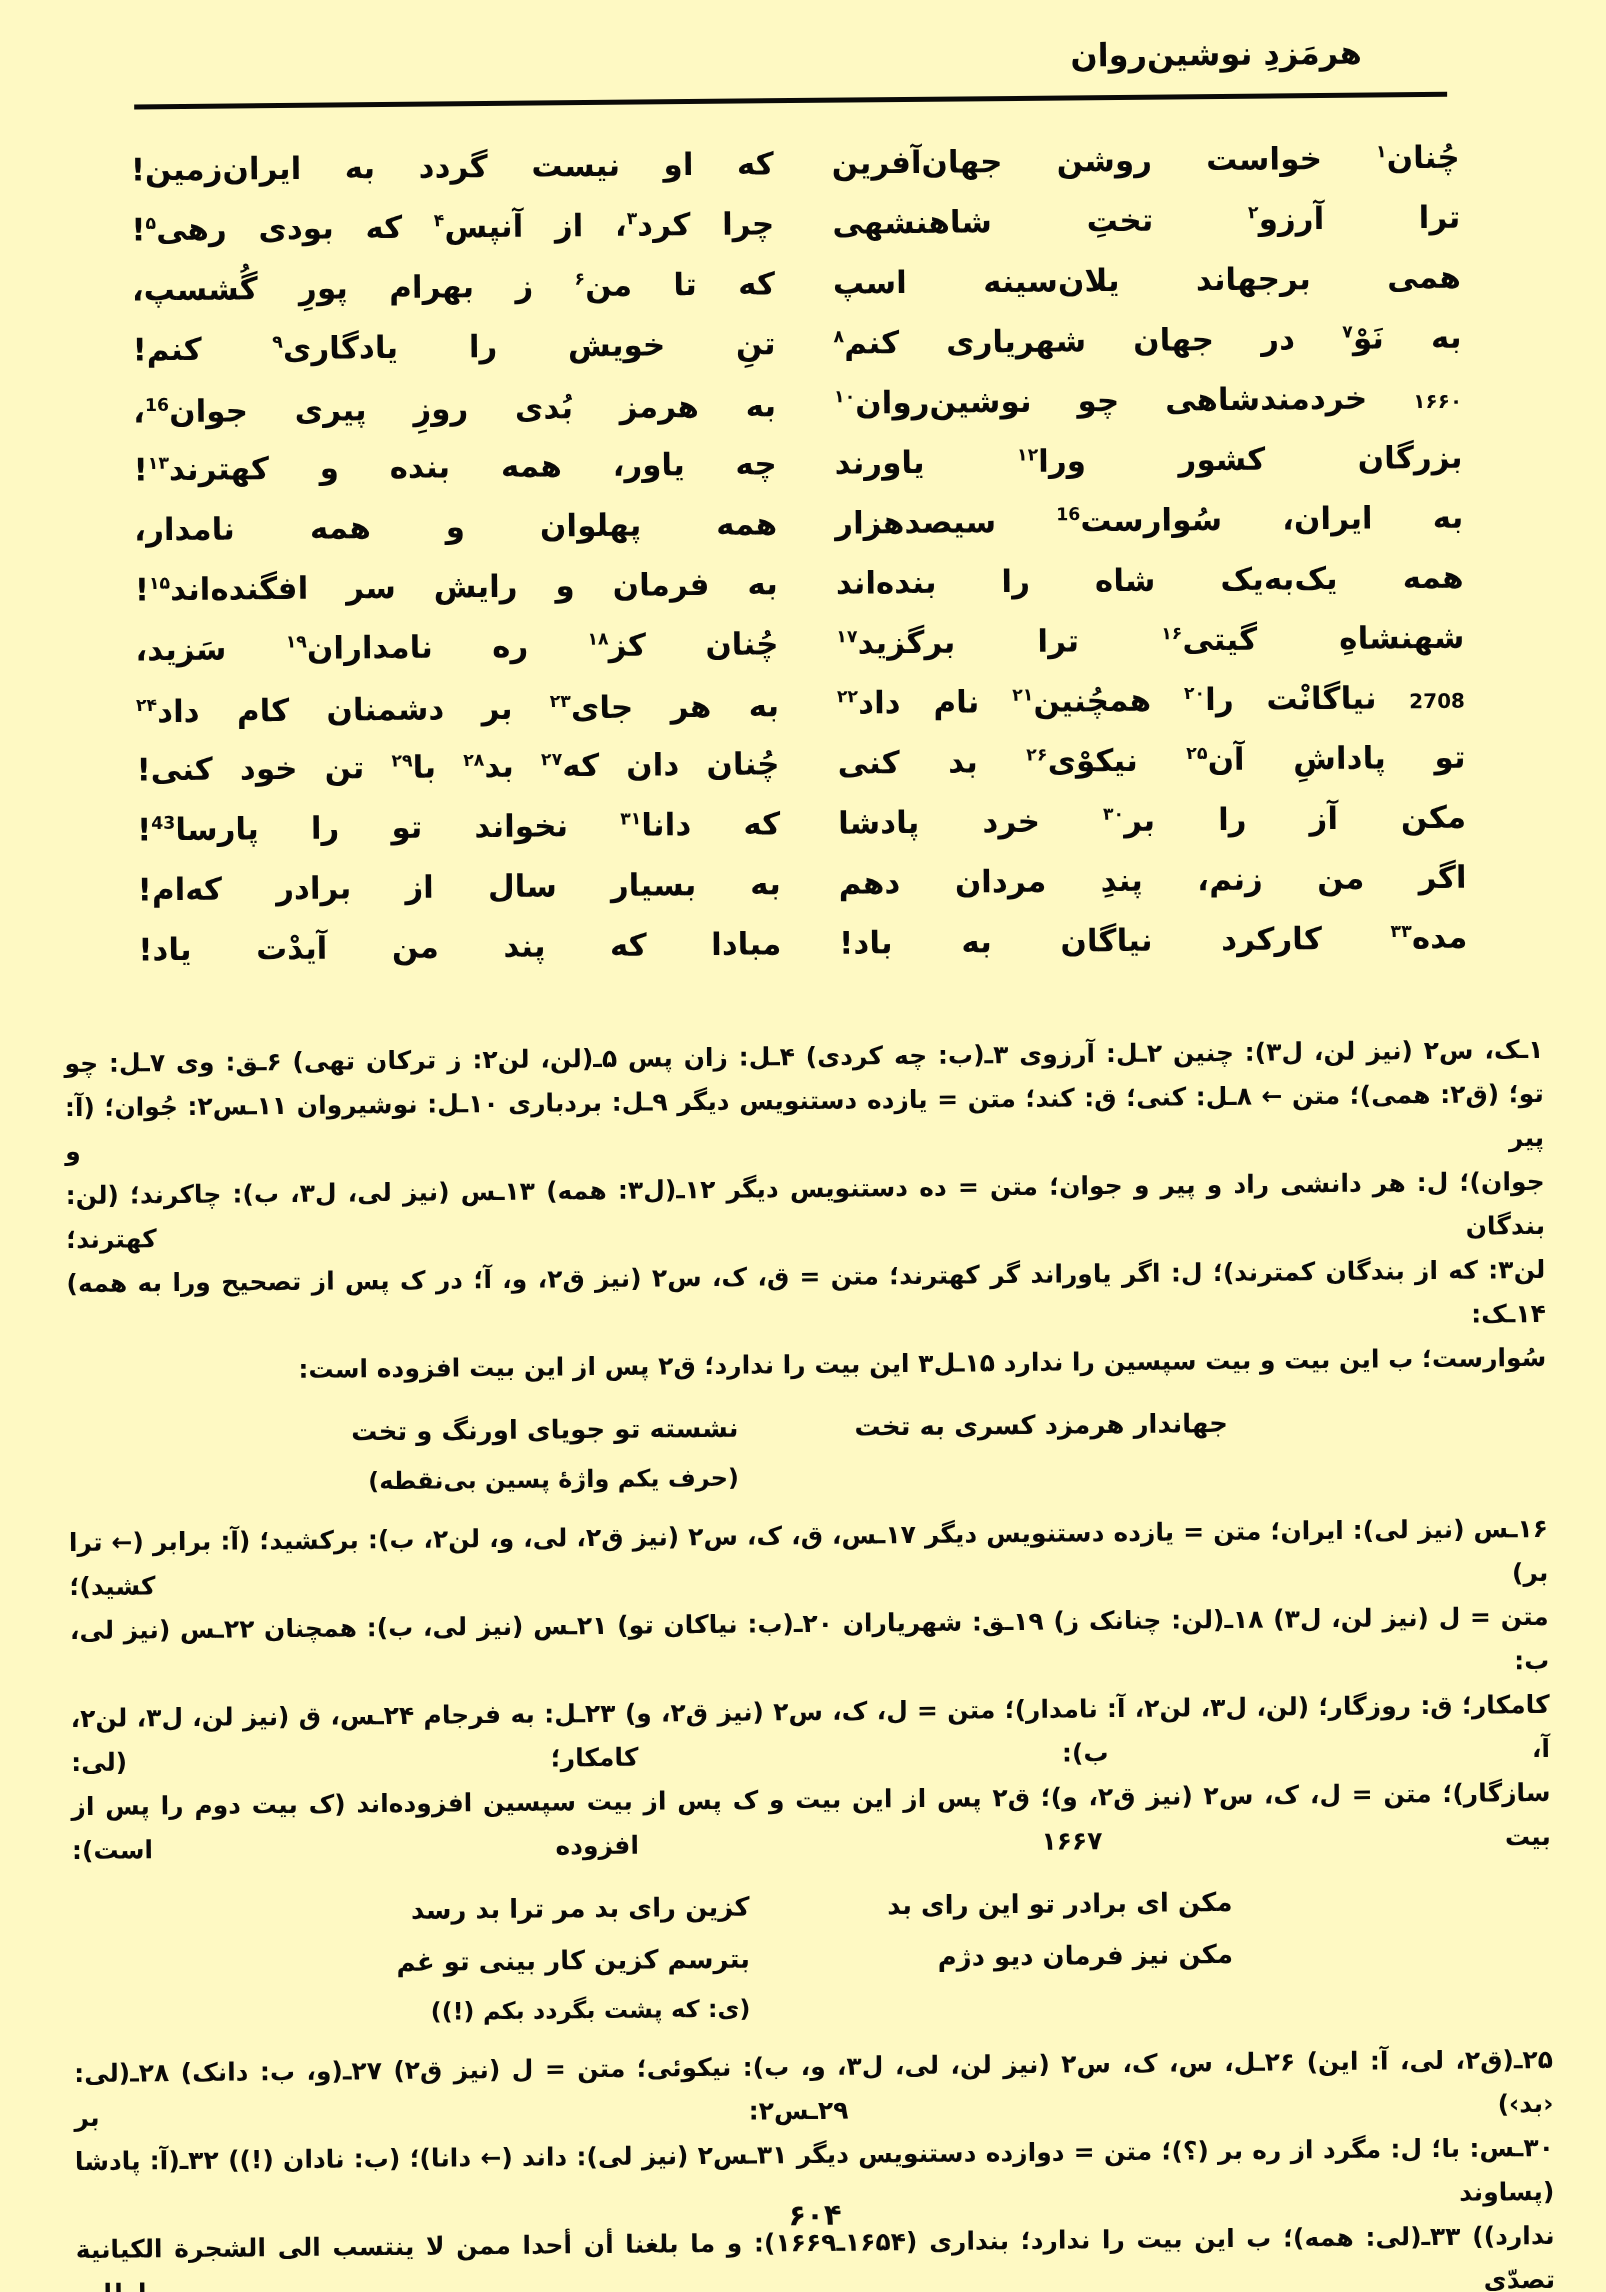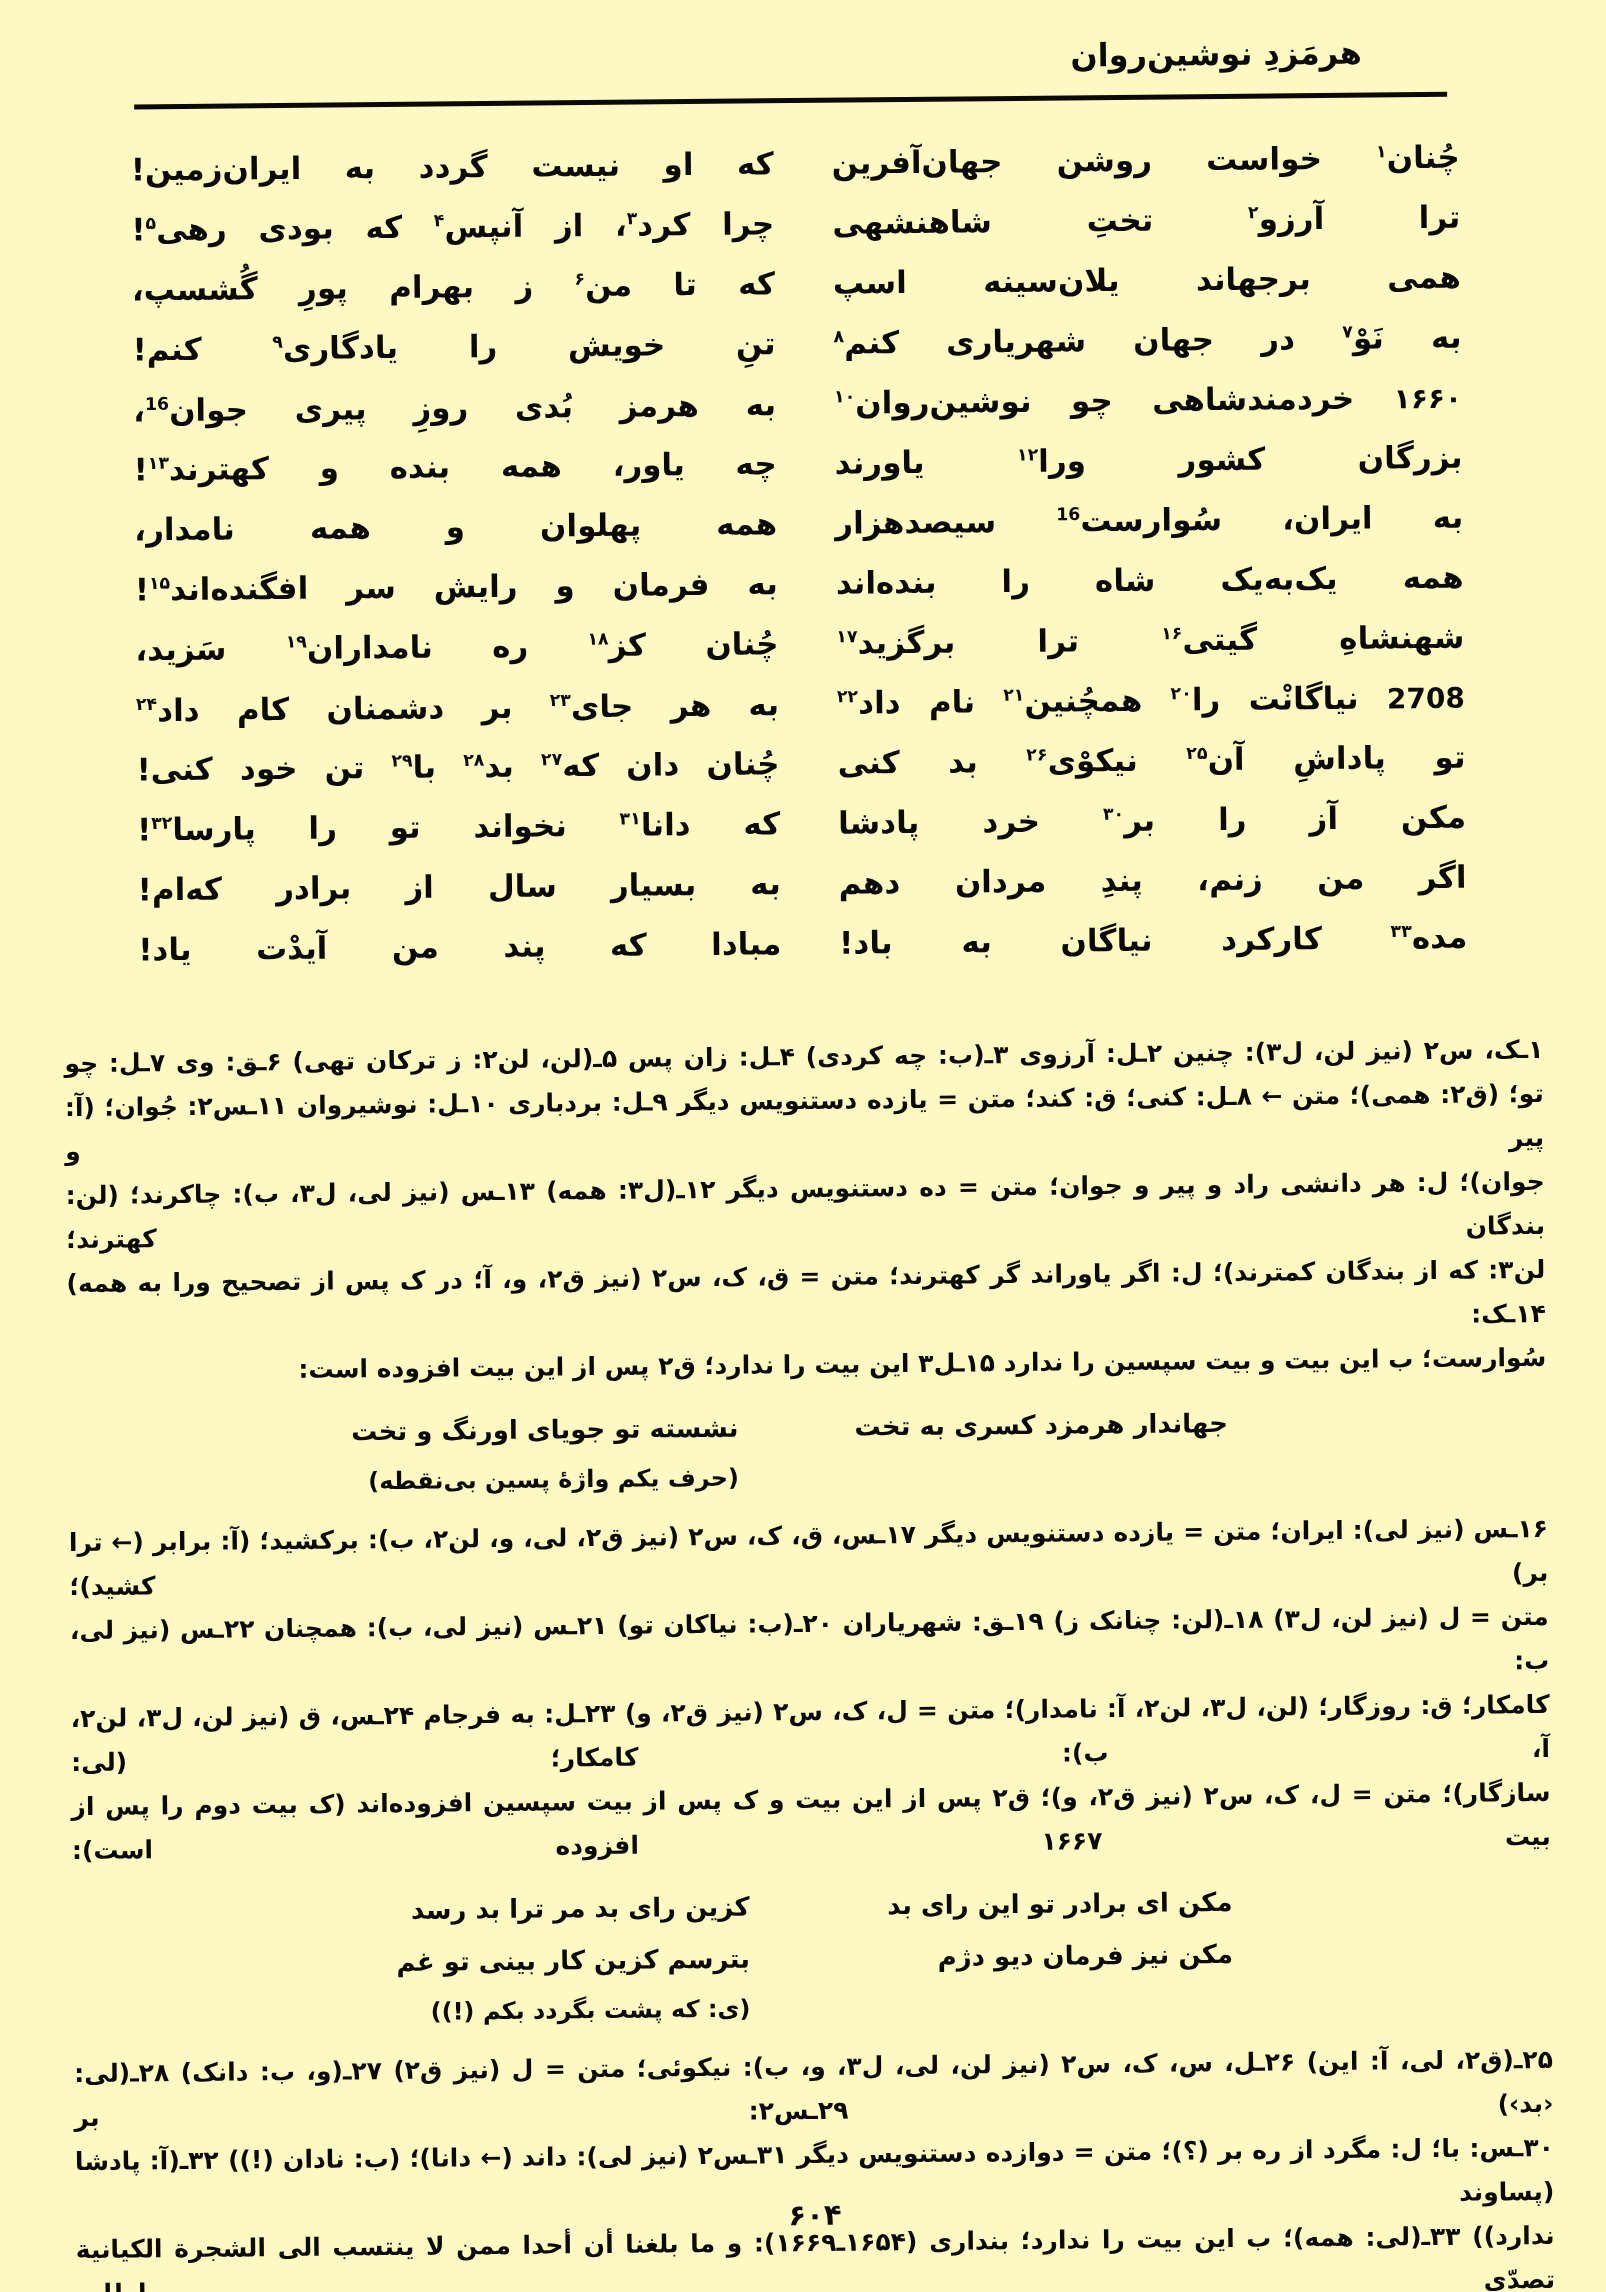--- a/index.html
+++ b/index.html
@@ -23,21 +23,21 @@
   .poem{position:absolute;top:133px;right:139px;width:1329px;}
   .verse-row{
     display:grid;grid-template-columns:628px 643px;column-gap:58px;
     direction:rtl;height:60px;align-items:center;
   }
   .hemistich{
     font-size:31px;line-height:60px;white-space:nowrap;direction:rtl;
     text-align:justify;text-align-last:justify;
   }
   .hemistich sup{font-size:0.56em;line-height:0;}
-  .verse-num{font-size:28px;}
+  .verse-num{font-size:20px;}
   .verse-num:empty{display:none;}
 
   
   .apparatus{position:absolute;top:1035px;left:64px;right:64px;direction:rtl;}
   .app-line{
     font-size:25px;line-height:44px;direction:rtl;
     text-align:justify;text-align-last:justify;
   }
   .app-line.last{text-align-last:right;}
 
@@ -102,21 +102,21 @@
       <div class="verse-row">
         <div class="hemistich"><span class="verse-num">2708</span> <span>نیاگانْت را<sup>۲۰</sup> همچُنین<sup>۲۱</sup> نام داد<sup>۲۲</sup></span></div>
         <div class="hemistich"><span>به هر جای<sup>۲۳</sup> بر دشمنان کام داد<sup>۲۴</sup></span></div>
       </div>
       <div class="verse-row">
         <div class="hemistich"> <span>تو پاداشِ آن<sup>۲۵</sup> نیکوْی<sup>۲۶</sup> بد کنی</span></div>
         <div class="hemistich"><span>چُنان دان که<sup>۲۷</sup> بد<sup>۲۸</sup> با<sup>۲۹</sup> تن خود کنی!</span></div>
       </div>
       <div class="verse-row">
         <div class="hemistich"> <span>مکن آز را بر<sup>۳۰</sup> خرد پادشا</span></div>
-        <div class="hemistich"><span>که دانا<sup>۳۱</sup> نخواند تو را پارسا<sup>۳۲</sup>!</span></div>
+        <div class="hemistich"><span>که دانا<sup>۳۱</sup> نخواند تو را پارسا<sup>43</sup>!</span></div>
       </div>
       <div class="verse-row">
         <div class="hemistich"> <span>اگر من زنم، پندِ مردان دهم</span></div>
         <div class="hemistich"><span>به بسیار سال از برادر که‌ام!</span></div>
       </div>
       <div class="verse-row">
         <div class="hemistich"> <span>مده<sup>۳۳</sup> کارکرد نیاگان به باد!</span></div>
         <div class="hemistich"><span>مبادا که پند من آیدْت یاد!</span></div>
       </div>
     </div>

